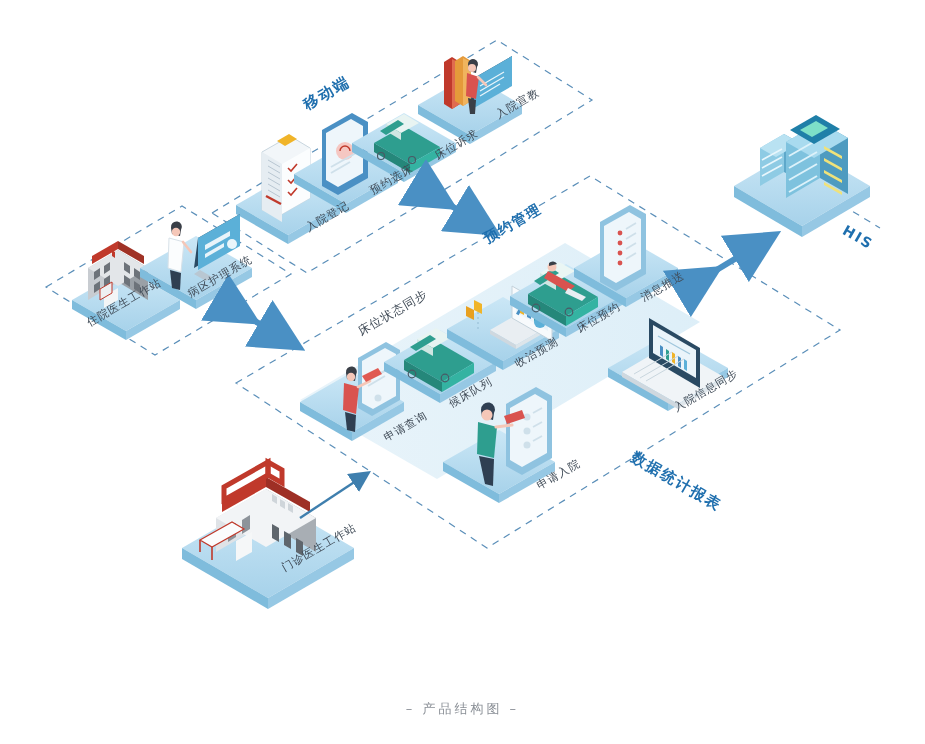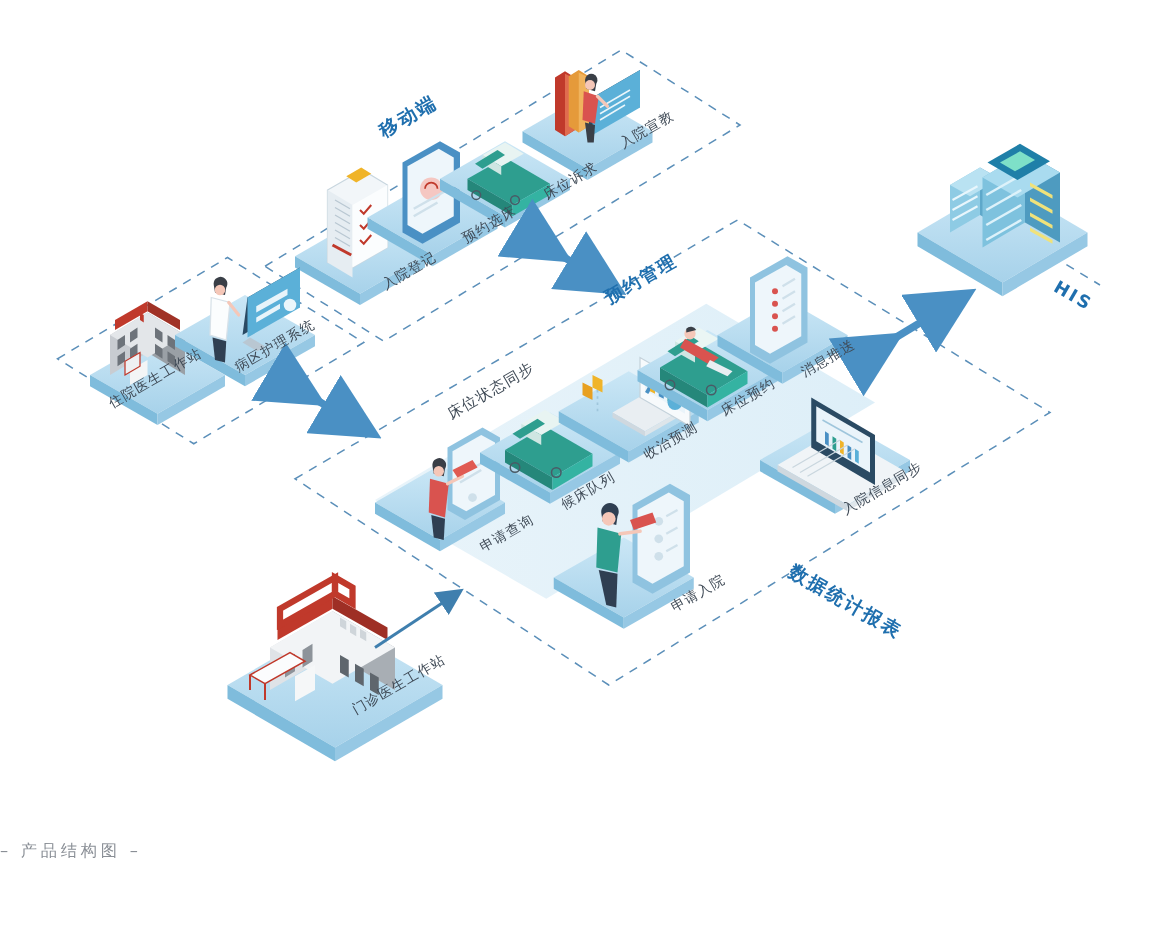--- a/index.html
+++ b/index.html
@@ -8,21 +8,21 @@
   #stage{position:relative;width:925px;height:744px;background:#fff;}
   #stage svg{position:absolute;left:0;top:0;}
 
   .lbl{position:absolute;white-space:nowrap;color:#3f4a56;
        font-size:11px;letter-spacing:1px;
        font-family:"DejaVu Sans","Liberation Sans",sans-serif;
        transform-origin:0 0;}
   .lbl.blue{color:#1f6fae;font-weight:bold;font-size:15px;letter-spacing:2px;}
   .lbl.blue2{color:#1f6fae;font-weight:bold;font-size:14px;letter-spacing:2px;}
 
-  .caption{position:absolute;left:0;right:0;top:672px;text-align:left;
+  .caption{position:absolute;left:0;right:0;top:700px;text-align:center;
            color:#8a8f96;font-size:13px;letter-spacing:3px;
            font-family:"DejaVu Sans","Liberation Sans",sans-serif;}
 </style>
 </head>
 <body>
 
 <div id="stage">
 
 <svg width="925" height="744" viewBox="0 0 925 744">
   <defs>

